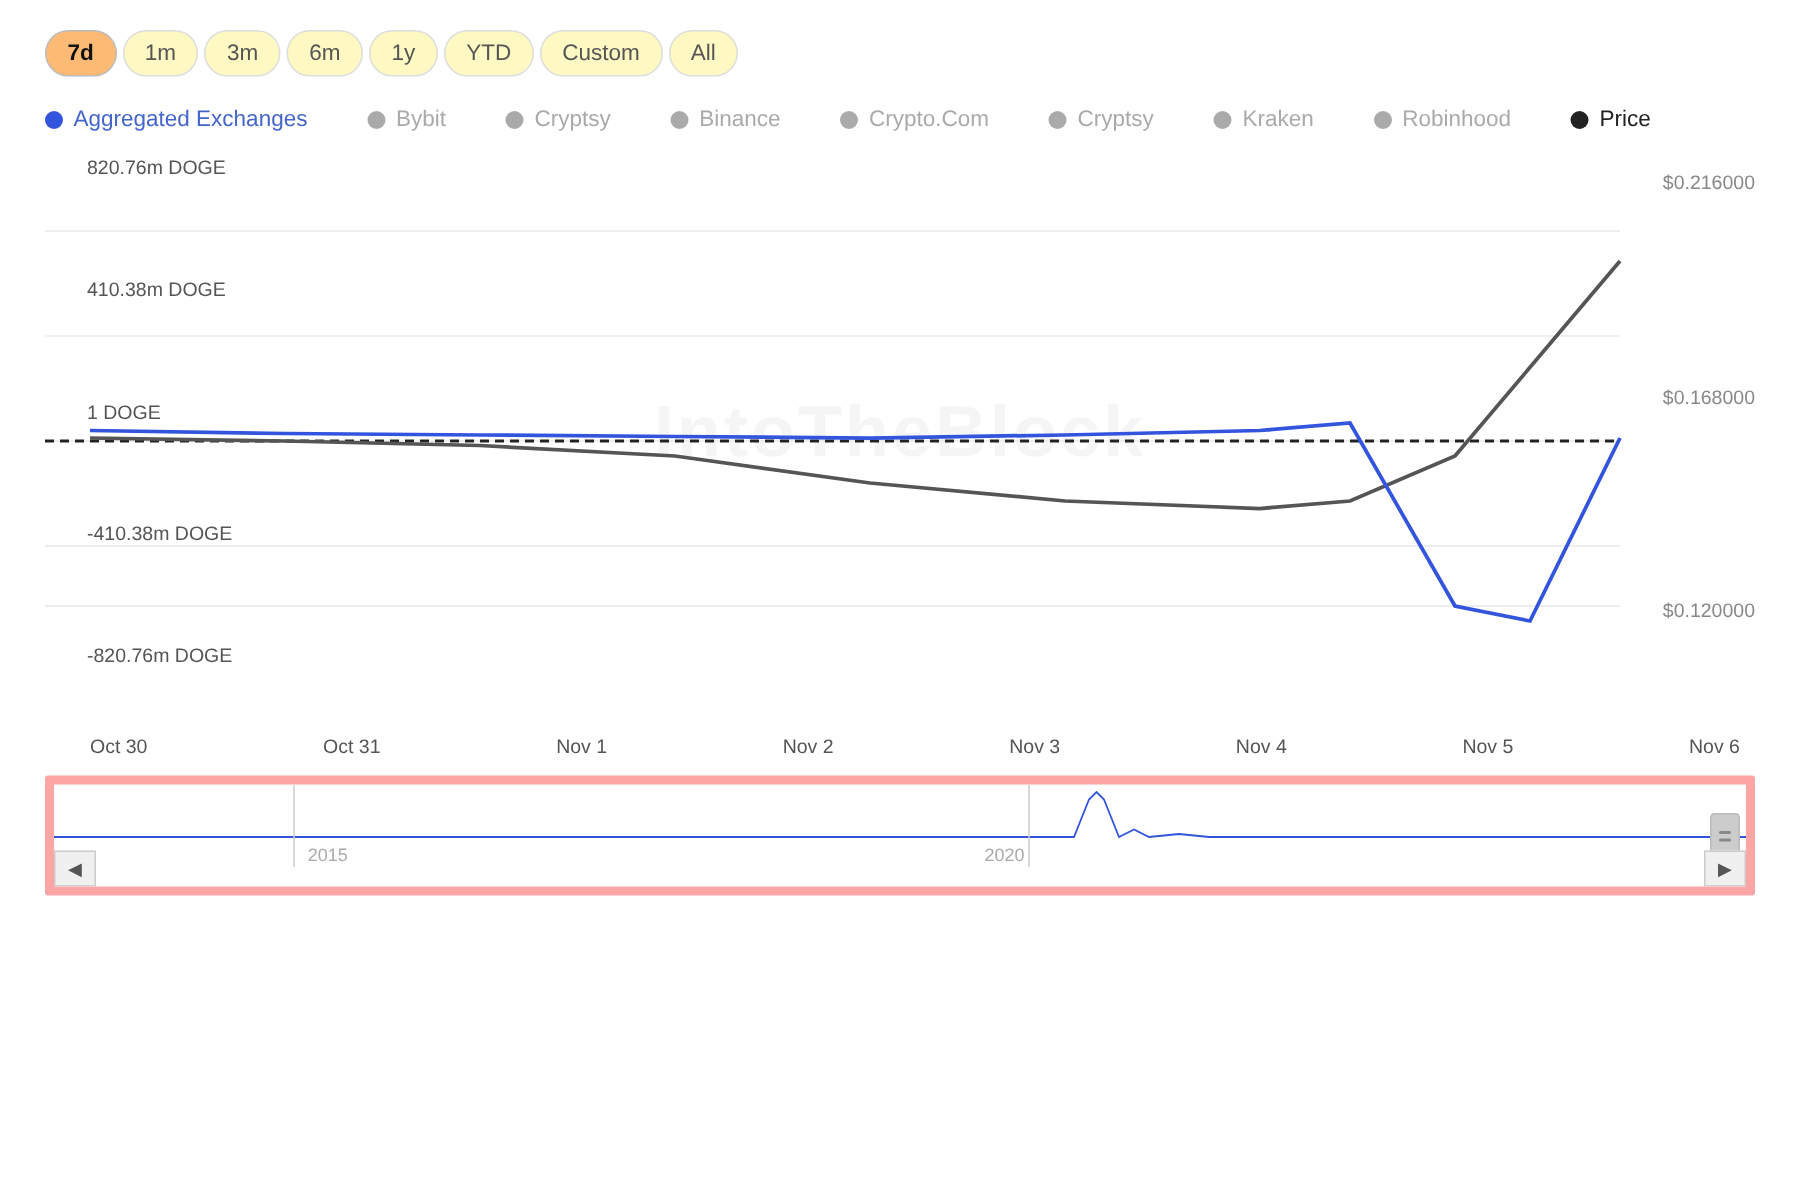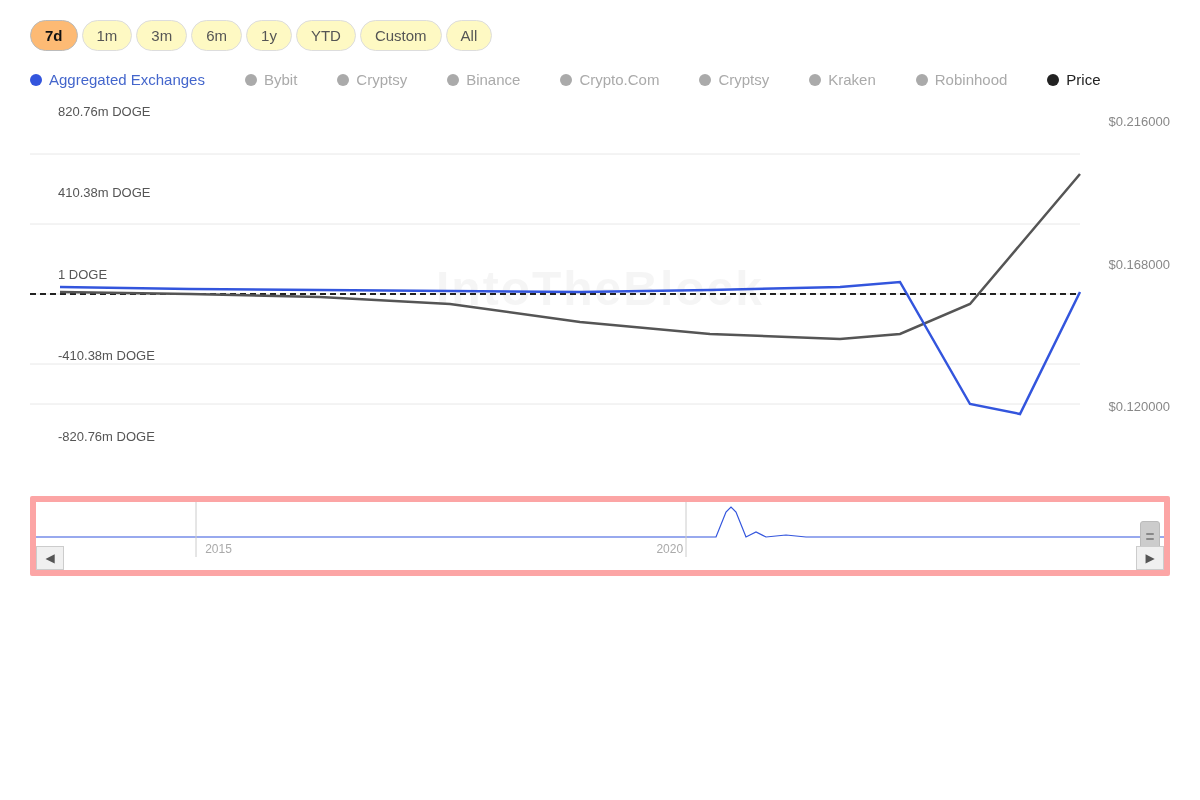--- a/index.html
+++ b/index.html
@@ -313,20 +313,30 @@
         <span class="y-label">-820.76m DOGE</span>
       </div>
 
       <div class="y-axis-right" style="right:0; position:absolute; top:0; height:340px; display:flex; flex-direction:column; justify-content:space-between; padding: 10px 0 30px 0;">
         <span class="y-label-right">$0.216000</span>
         <span class="y-label-right">$0.168000</span>
         <span class="y-label-right">$0.120000</span>
       </div>
     </div>
 
+    <div class="x-axis">
+      <span>Oct 30</span>
+      <span>Oct 31</span>
+      <span>Nov 1</span>
+      <span>Nov 2</span>
+      <span>Nov 3</span>
+      <span>Nov 4</span>
+      <span>Nov 5</span>
+      <span>Nov 6</span>
+    </div>
 
     <div class="mini-chart-container">
       <svg width="100%" height="55" style="position:absolute; top:0; left:0;">
 
         <polyline fill="none" stroke="#3355dd" stroke-width="1.2" points="
             0,35 50,35 100,35 150,35 200,35 250,35 300,35 350,35 400,35 450,35 500,35 550,35 600,35 650,35
             680,35 690,10 695,5 700,10 710,35 720,30 730,35 750,33 770,35 800,35 850,35 900,35 950,35 1000,35 1050,35 1100,35 1140,35
           "></polyline>
 
         <line x1="160" y1="0" x2="160" y2="55" stroke="#ccc" stroke-width="1"></line>

